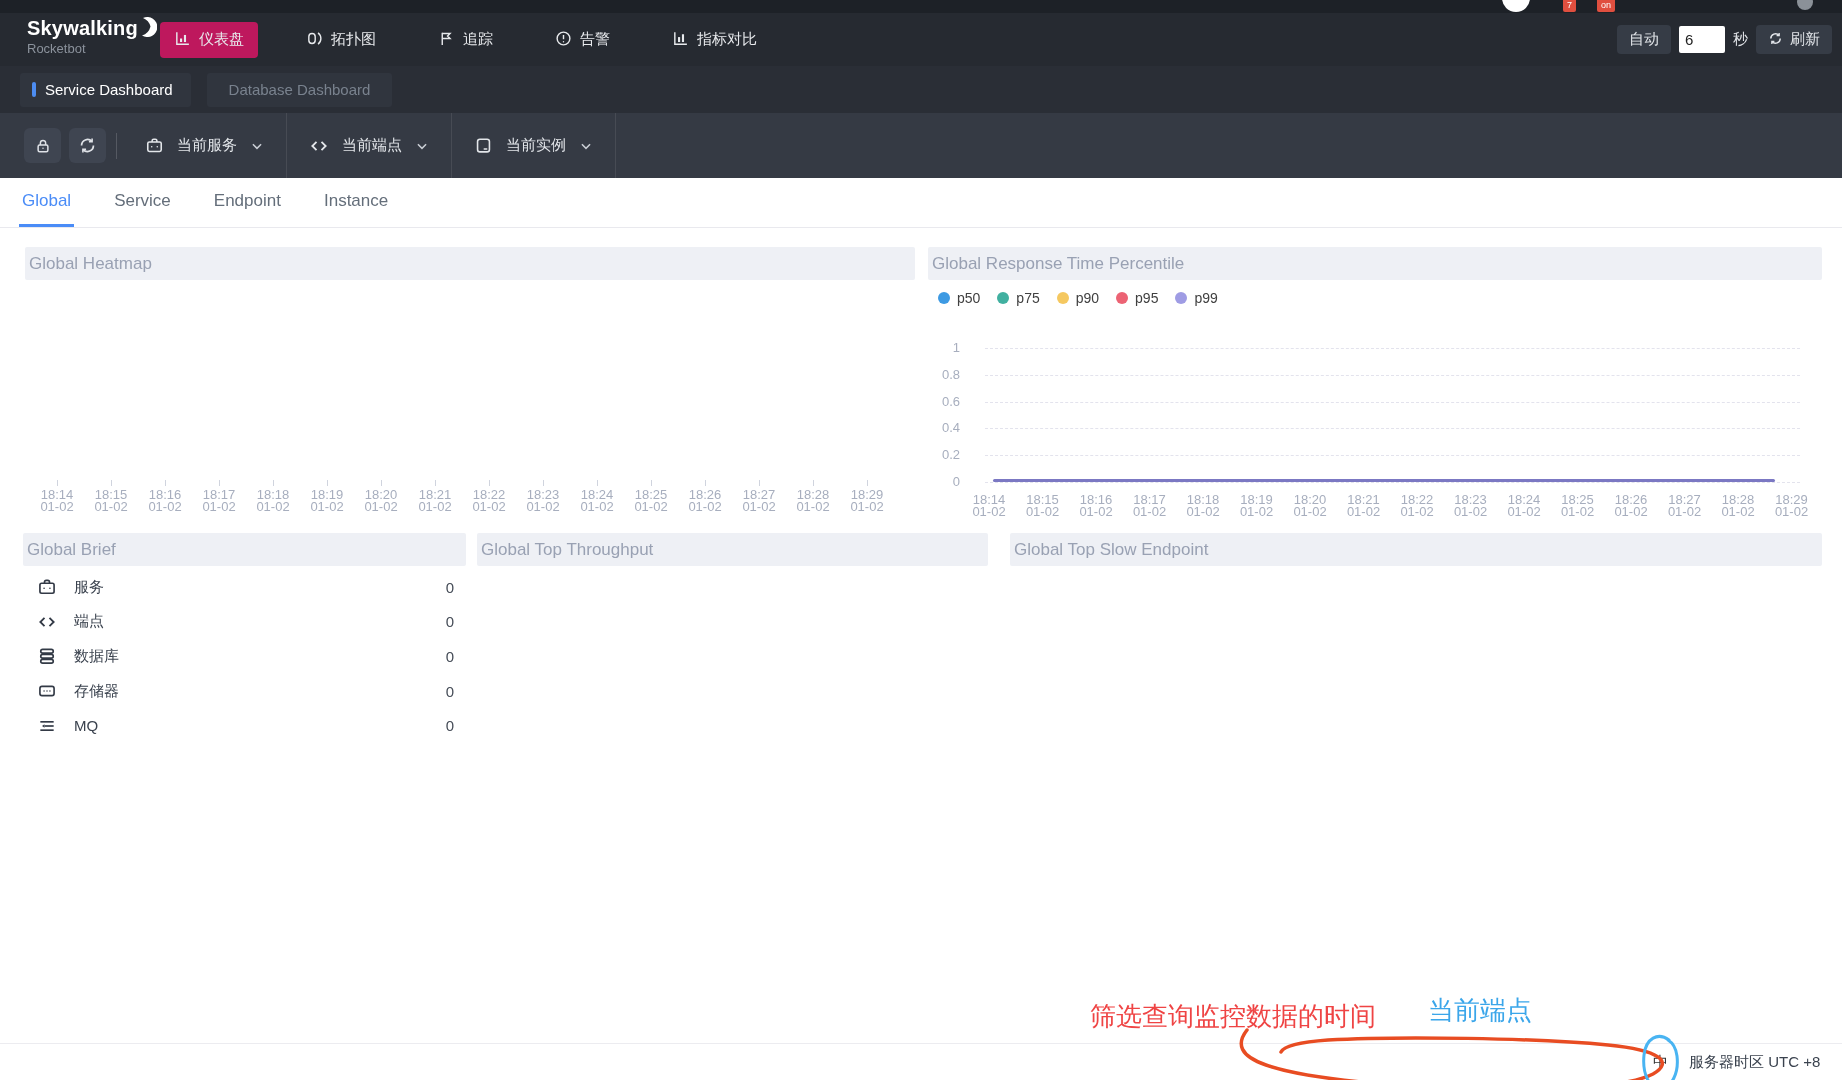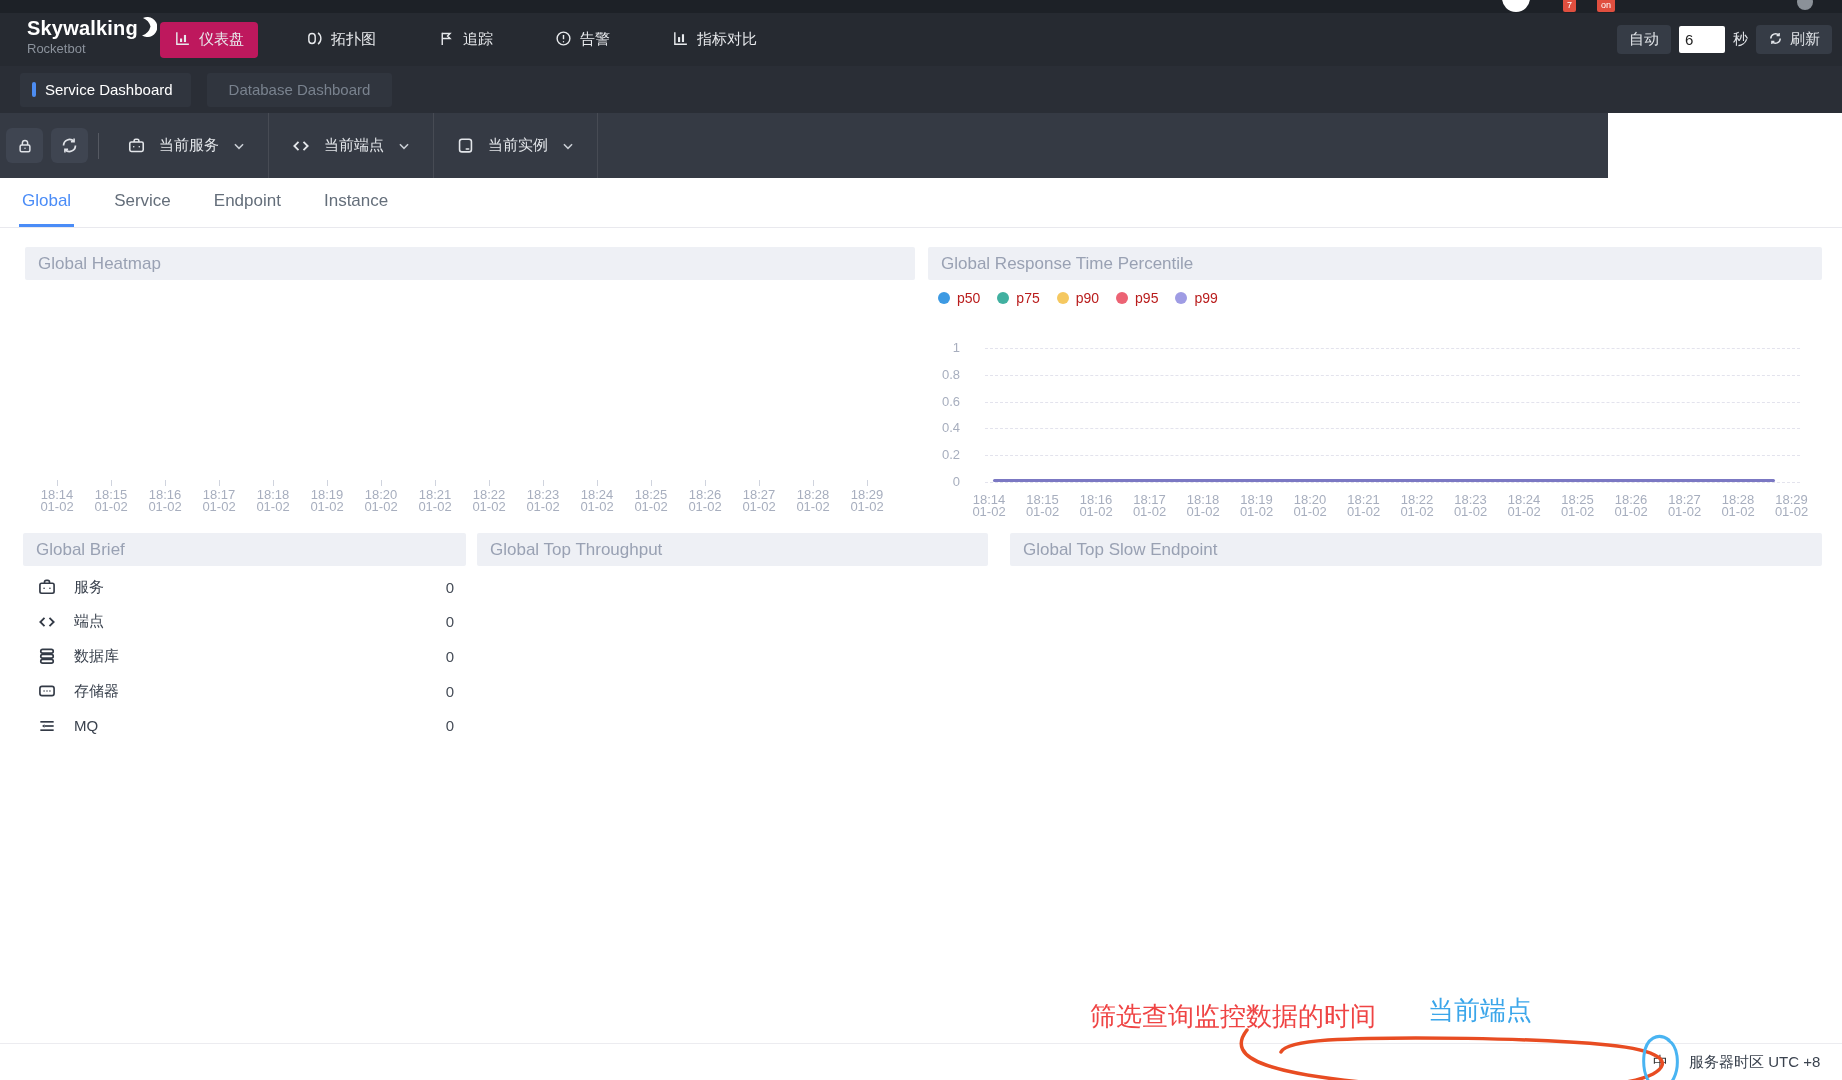--- a/index.html
+++ b/index.html
@@ -28,53 +28,53 @@
   #interval-input { width:46px; height:27px; border:none; border-radius:2px; background:#fff; color:#222; font-size:15px; padding:0 6px; font-family:inherit; }
   #interval-unit { color:#e3e6ea; font-size:15px; }
 
   
   #dash-tabs { position:absolute; left:0; top:66px; width:1842px; height:47px; background:#2a2e36; display:flex; align-items:center; padding-left:20px; gap:16px; }
   .dash-tab { height:34px; background:#30353e; border-radius:3px; display:flex; align-items:center; padding:0 22px; font-size:15px; color:#79828e; cursor:pointer; }
   .dash-tab.active { color:#fff; padding:0 18px 0 12px;align-items:center; }
   .dash-tab .blue-bar { width:4px; height:15px; background:#4d8df2; border-radius:2px; margin-right:9px; display:inline-block; }
 
   
-  #toolbar { position:absolute; left:0; top:113px; width:1608px; height:65px; background:#353a44; display:flex; align-items:center; padding-left:6px; }
+  #toolbar { position:absolute; left:0; top:113px; width:1842px; height:65px; background:#353a44; display:flex; align-items:center; padding-left:24px; }
   .tb-btn { width:37px; height:35px; background:#3f4551; border:none; border-radius:6px; display:flex; align-items:center; justify-content:center; cursor:pointer; margin-right:8px; }
   .tb-btn svg { stroke:#dfe2e7; }
   .tb-short-div { width:1px; height:26px; background:rgba(255,255,255,.16); margin:0 6px 0 2px; }
   .selector { height:65px; display:flex; align-items:center; gap:13px; padding:0 22px; border-right:1px solid rgba(255,255,255,.09); cursor:pointer; }
   .selector:first-of-type { border-left:none; }
   .selector svg { stroke:#e3e6ea; }
   .selector .sel-label { color:#e3e6ea; font-size:15px; white-space:nowrap; }
   .selector .chev { stroke:#c9cdd4; }
 
   
   #view-tabs { position:absolute; left:0; top:178px; width:1842px; height:50px; background:#fff; border-bottom:1px solid #e9e9ee; display:flex; align-items:stretch; padding-left:19px; gap:37px; }
   .view-tab { display:flex; align-items:center; font-size:17px; color:#646e7a; cursor:pointer; padding:0 3px; border-bottom:3px solid transparent; }
   .view-tab.active { color:#4a8cf7; border-bottom-color:#4a8cf7; }
 
   
-  .panel-header { position:absolute; height:33px; background:#eef0f5; color:#99a1b3; font-size:17px; line-height:33px; padding-left:13px; border-radius:2px; white-space:nowrap; overflow:hidden; }
+  .panel-header { position:absolute; height:33px; background:#eef0f5; color:#99a1b3; font-size:17px; line-height:33px; padding-left:4px; border-radius:2px; white-space:nowrap; overflow:hidden; }
   #hm-header   { left:25px;   top:247px; width:890px; }
   #pct-header  { left:928px;  top:247px; width:894px; }
   #brief-header{ left:23px;   top:533px; width:443px; }
   #tp-header   { left:477px;  top:533px; width:511px; }
   #slow-header { left:1010px; top:533px; width:812px; }
 
   
   .axis-col { position:absolute; width:54px; text-align:center; top:0; }
   .axis-col .tick { display:block; width:1px; height:6px; background:#d0d4de; margin:0 auto 3px; }
   .axis-col span { display:block; font-size:13px; color:#a7aebe; line-height:12px; }
   #heatmap-axis   { position:absolute; left:0; top:480px; width:920px; height:40px; }
   #percentile-axis{ position:absolute; left:0; top:494px; width:1842px; height:30px; }
 
   
   #percentile-legend { position:absolute; left:938px; top:290px; display:flex; gap:17px; align-items:center; }
-  .legend-item { display:flex; align-items:center; gap:7px; font-size:14px; color:#b91c1c; cursor:pointer; }
+  .legend-item { display:flex; align-items:center; gap:7px; font-size:14px; color:#404040; cursor:pointer; }
   .legend-dot { width:12px; height:12px; border-radius:50%; }
   .ylabel { position:absolute; width:30px; left:930px; text-align:right; font-size:13px; color:#a7aebe; }
   .gridline { position:absolute; left:985px; width:815px; height:0; border-top:1px dashed #e3e3ed; }
   #zero-line { position:absolute; left:993px; top:479px; width:782px; height:3px; border-radius:2px; background:#7b78c3; }
 
   
   #brief-rows { position:absolute; left:23px; top:570px; width:443px; }
   .brief-row { display:flex; align-items:center; height:34.6px; }
   .brief-row svg { stroke:#333a46; margin-left:14px; }
   .brief-label { font-size:15px; color:#3a424e; margin-left:17px; }

